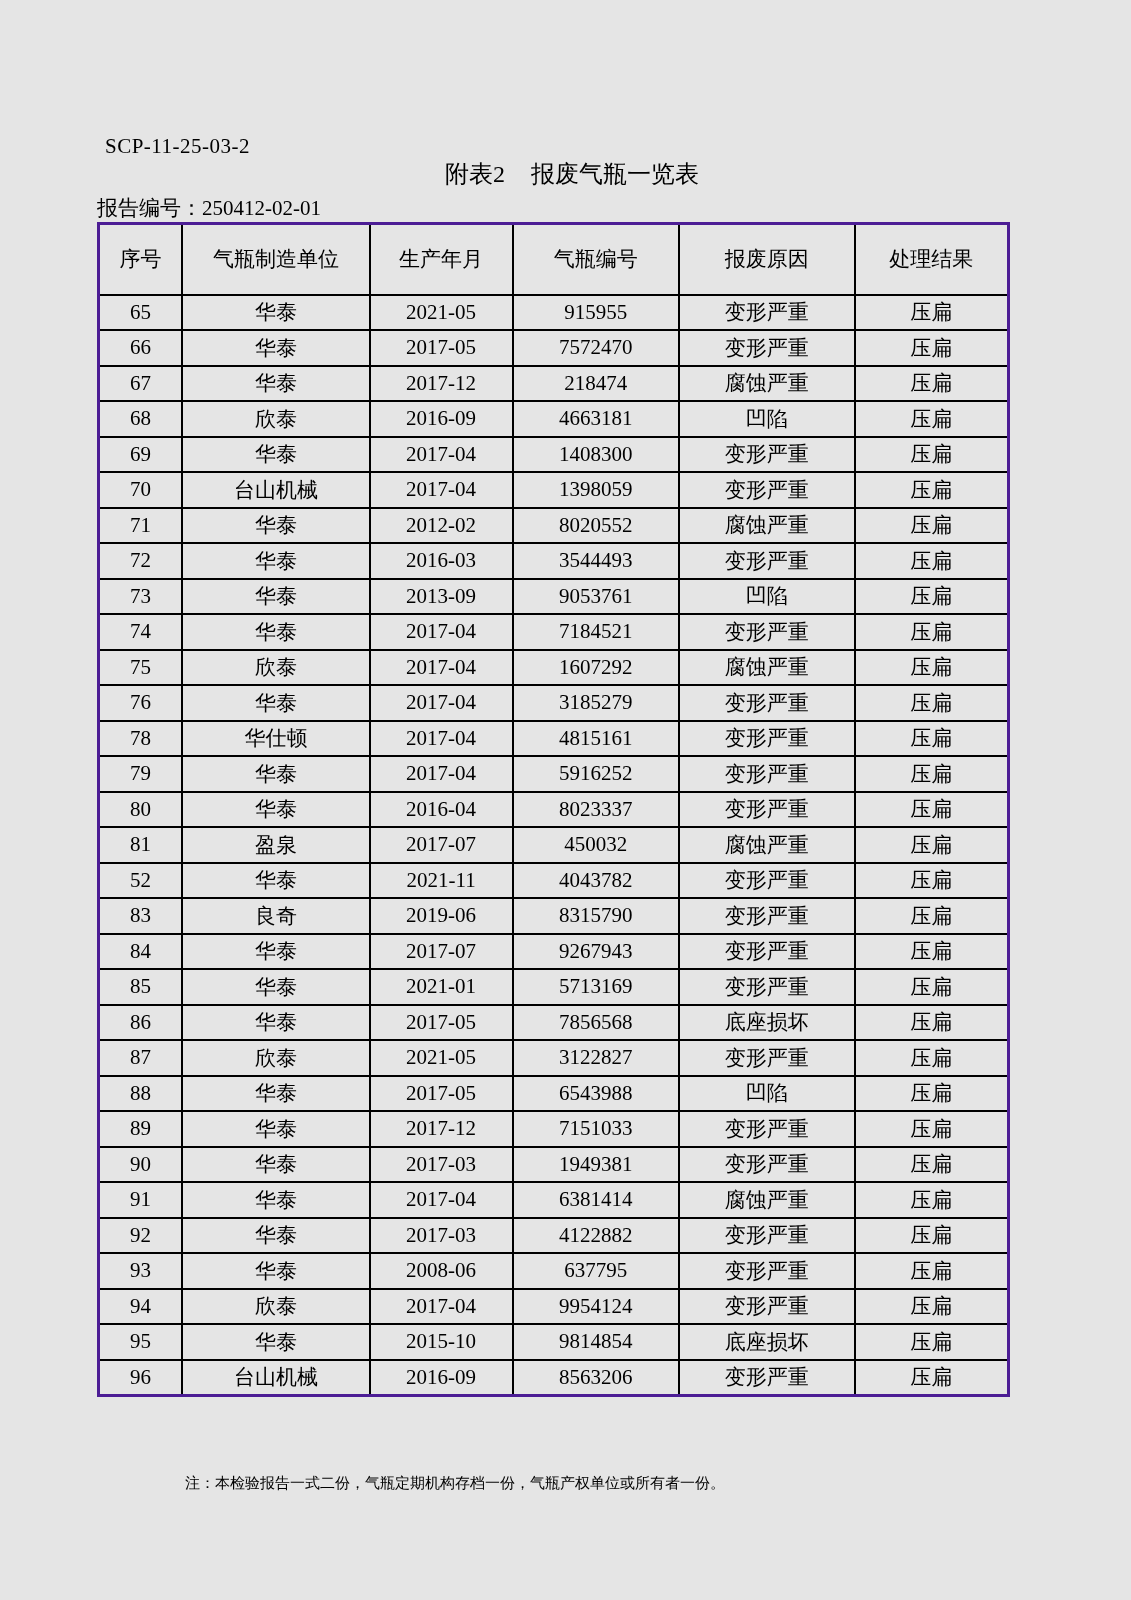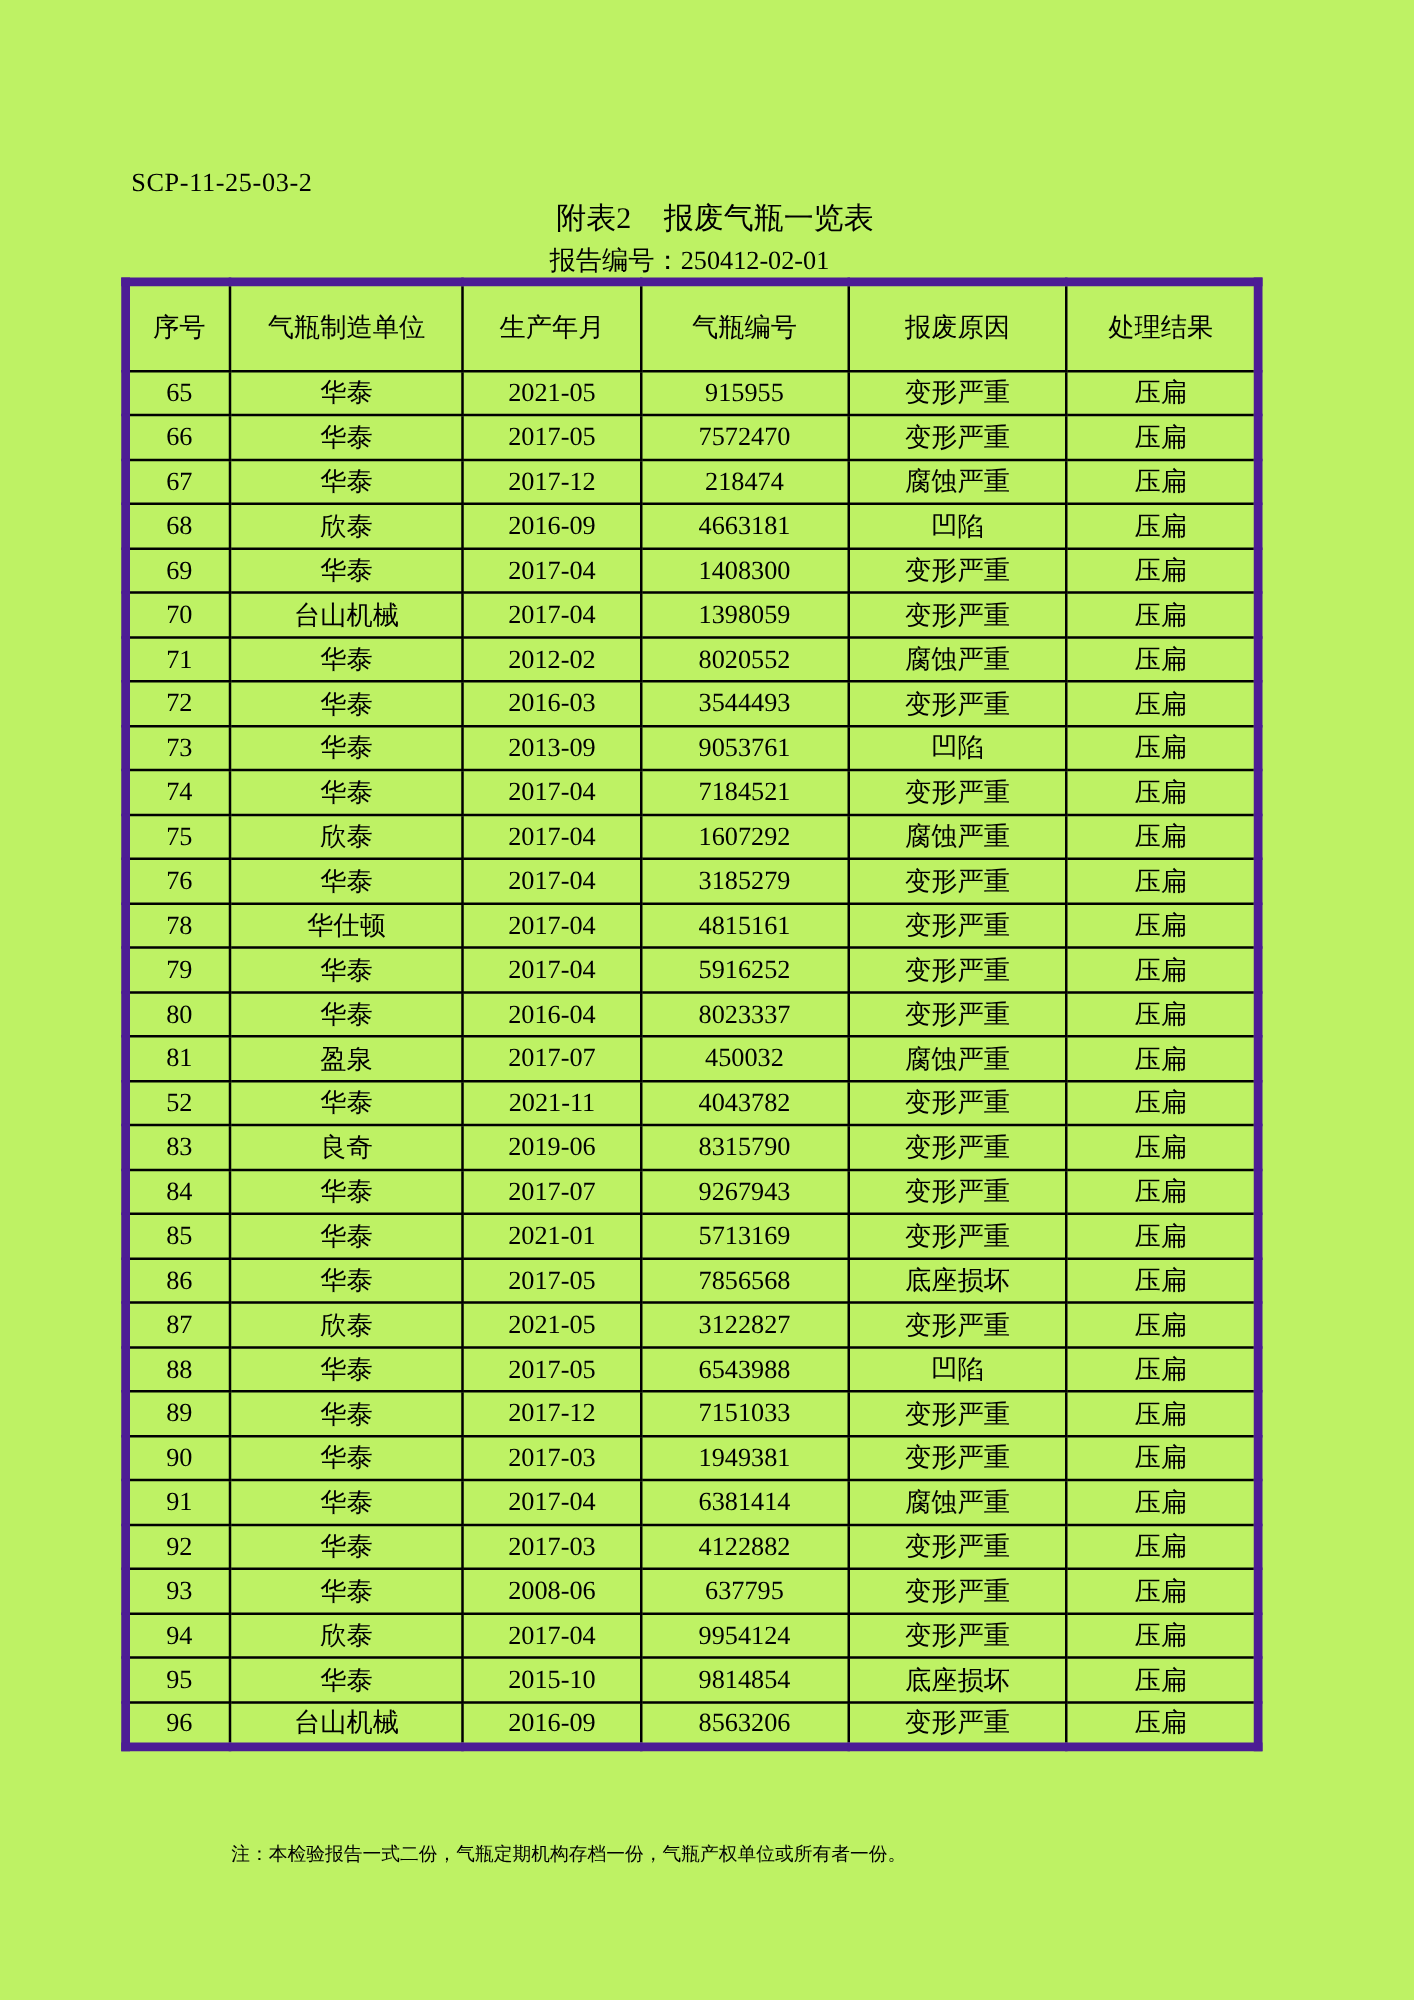--- a/index.html
+++ b/index.html
@@ -5,21 +5,21 @@
   * { margin: 0; padding: 0; box-sizing: border-box; }
   html, body { background: #ffffff; }
   body {
     font-family: "Liberation Serif", "DejaVu Serif", serif;
     color: #000000;
   }
   .page {
     position: relative;
     width: 1131px;
     height: 1600px;
-    background: #bef264;
+    background: #e5e5e5;
     overflow: hidden;
   }
   .doc-code {
     position: absolute;
     left: 105px;
     top: 134px;
     font-size: 21px;
     letter-spacing: 0.5px;
     white-space: nowrap;
   }
@@ -31,32 +31,32 @@
     text-align: center;
     font-size: 24px;
     white-space: nowrap;
   }
   .doc-title .title-prefix { margin-right: 26px; }
   .report-no {
     position: absolute;
     left: 97px;
     top: 194px;
     width: 909px;
-    text-align: center;
+    text-align: left;
     font-size: 21px;
     white-space: nowrap;
   }
   table.main-table {
     position: absolute;
     left: 97px;
     top: 222px;
     width: 913px;
     border-collapse: collapse;
     table-layout: fixed;
-    border: 7px solid #4c1d95;
+    border: 3px solid #4c1d95;
   }
   table.main-table th,
   table.main-table td {
     border: 2px solid #000000;
     text-align: center;
     vertical-align: middle;
     font-size: 21px;
     font-weight: normal;
     white-space: nowrap;
     overflow: hidden;

